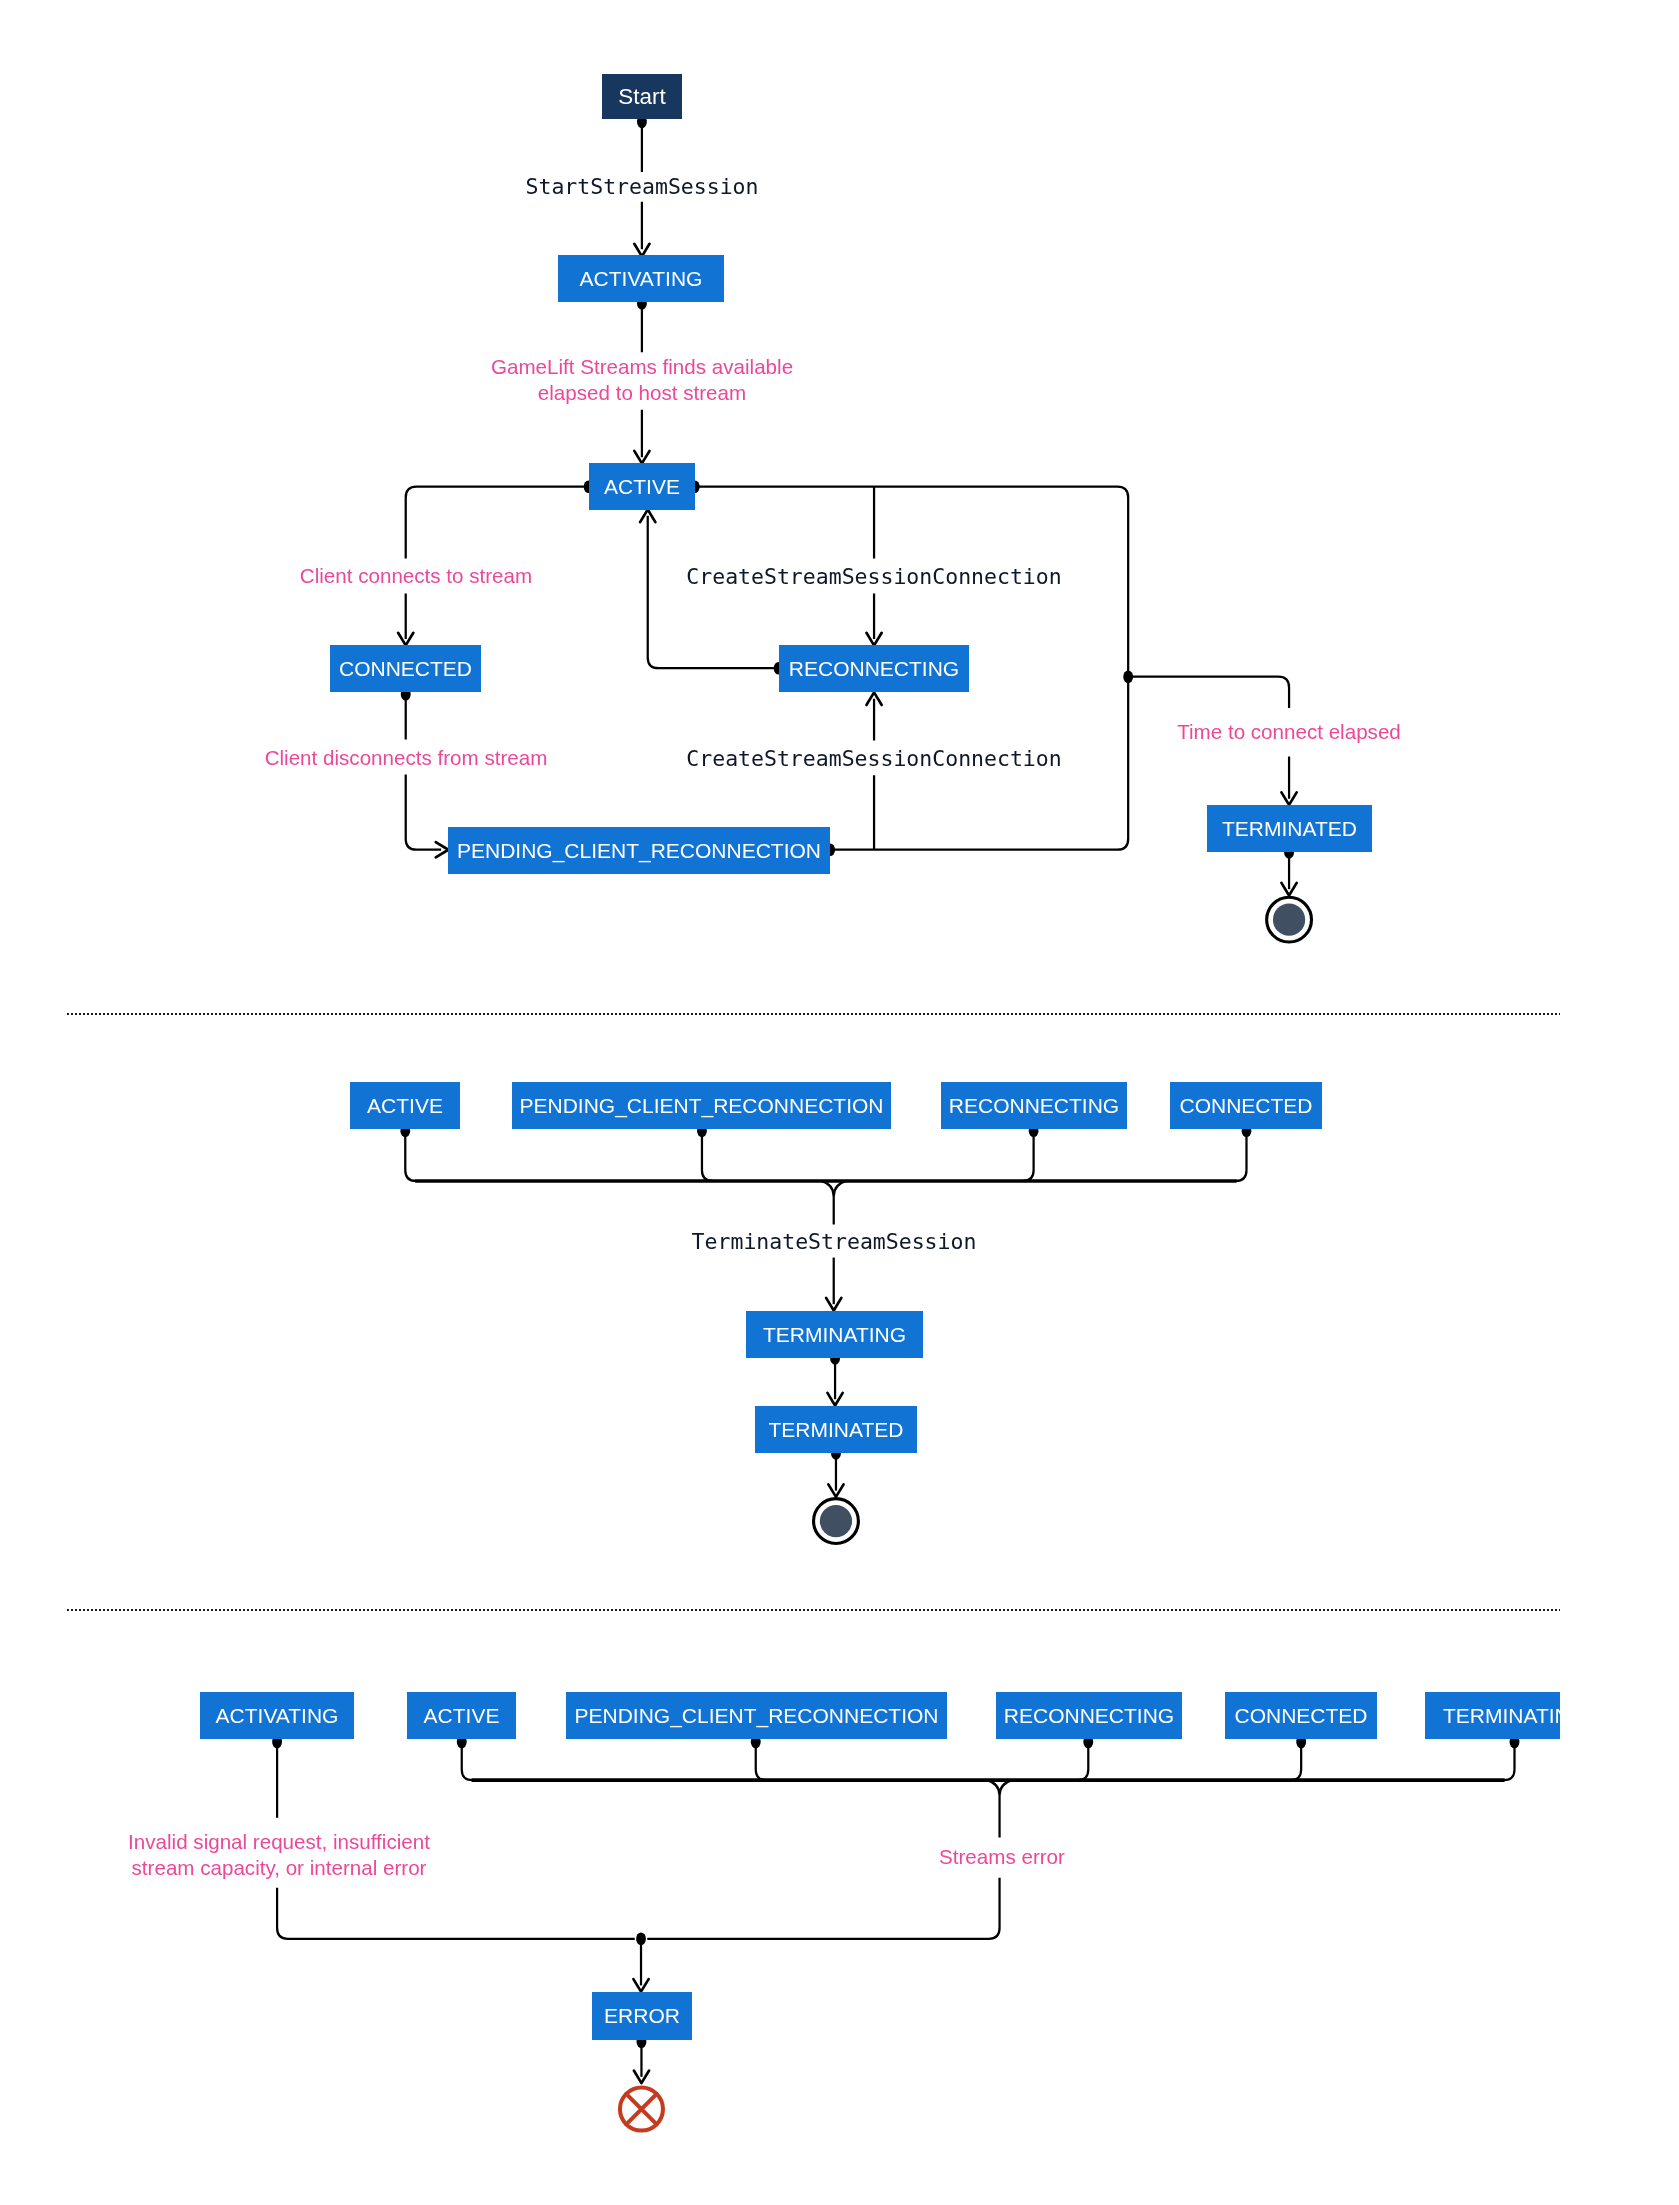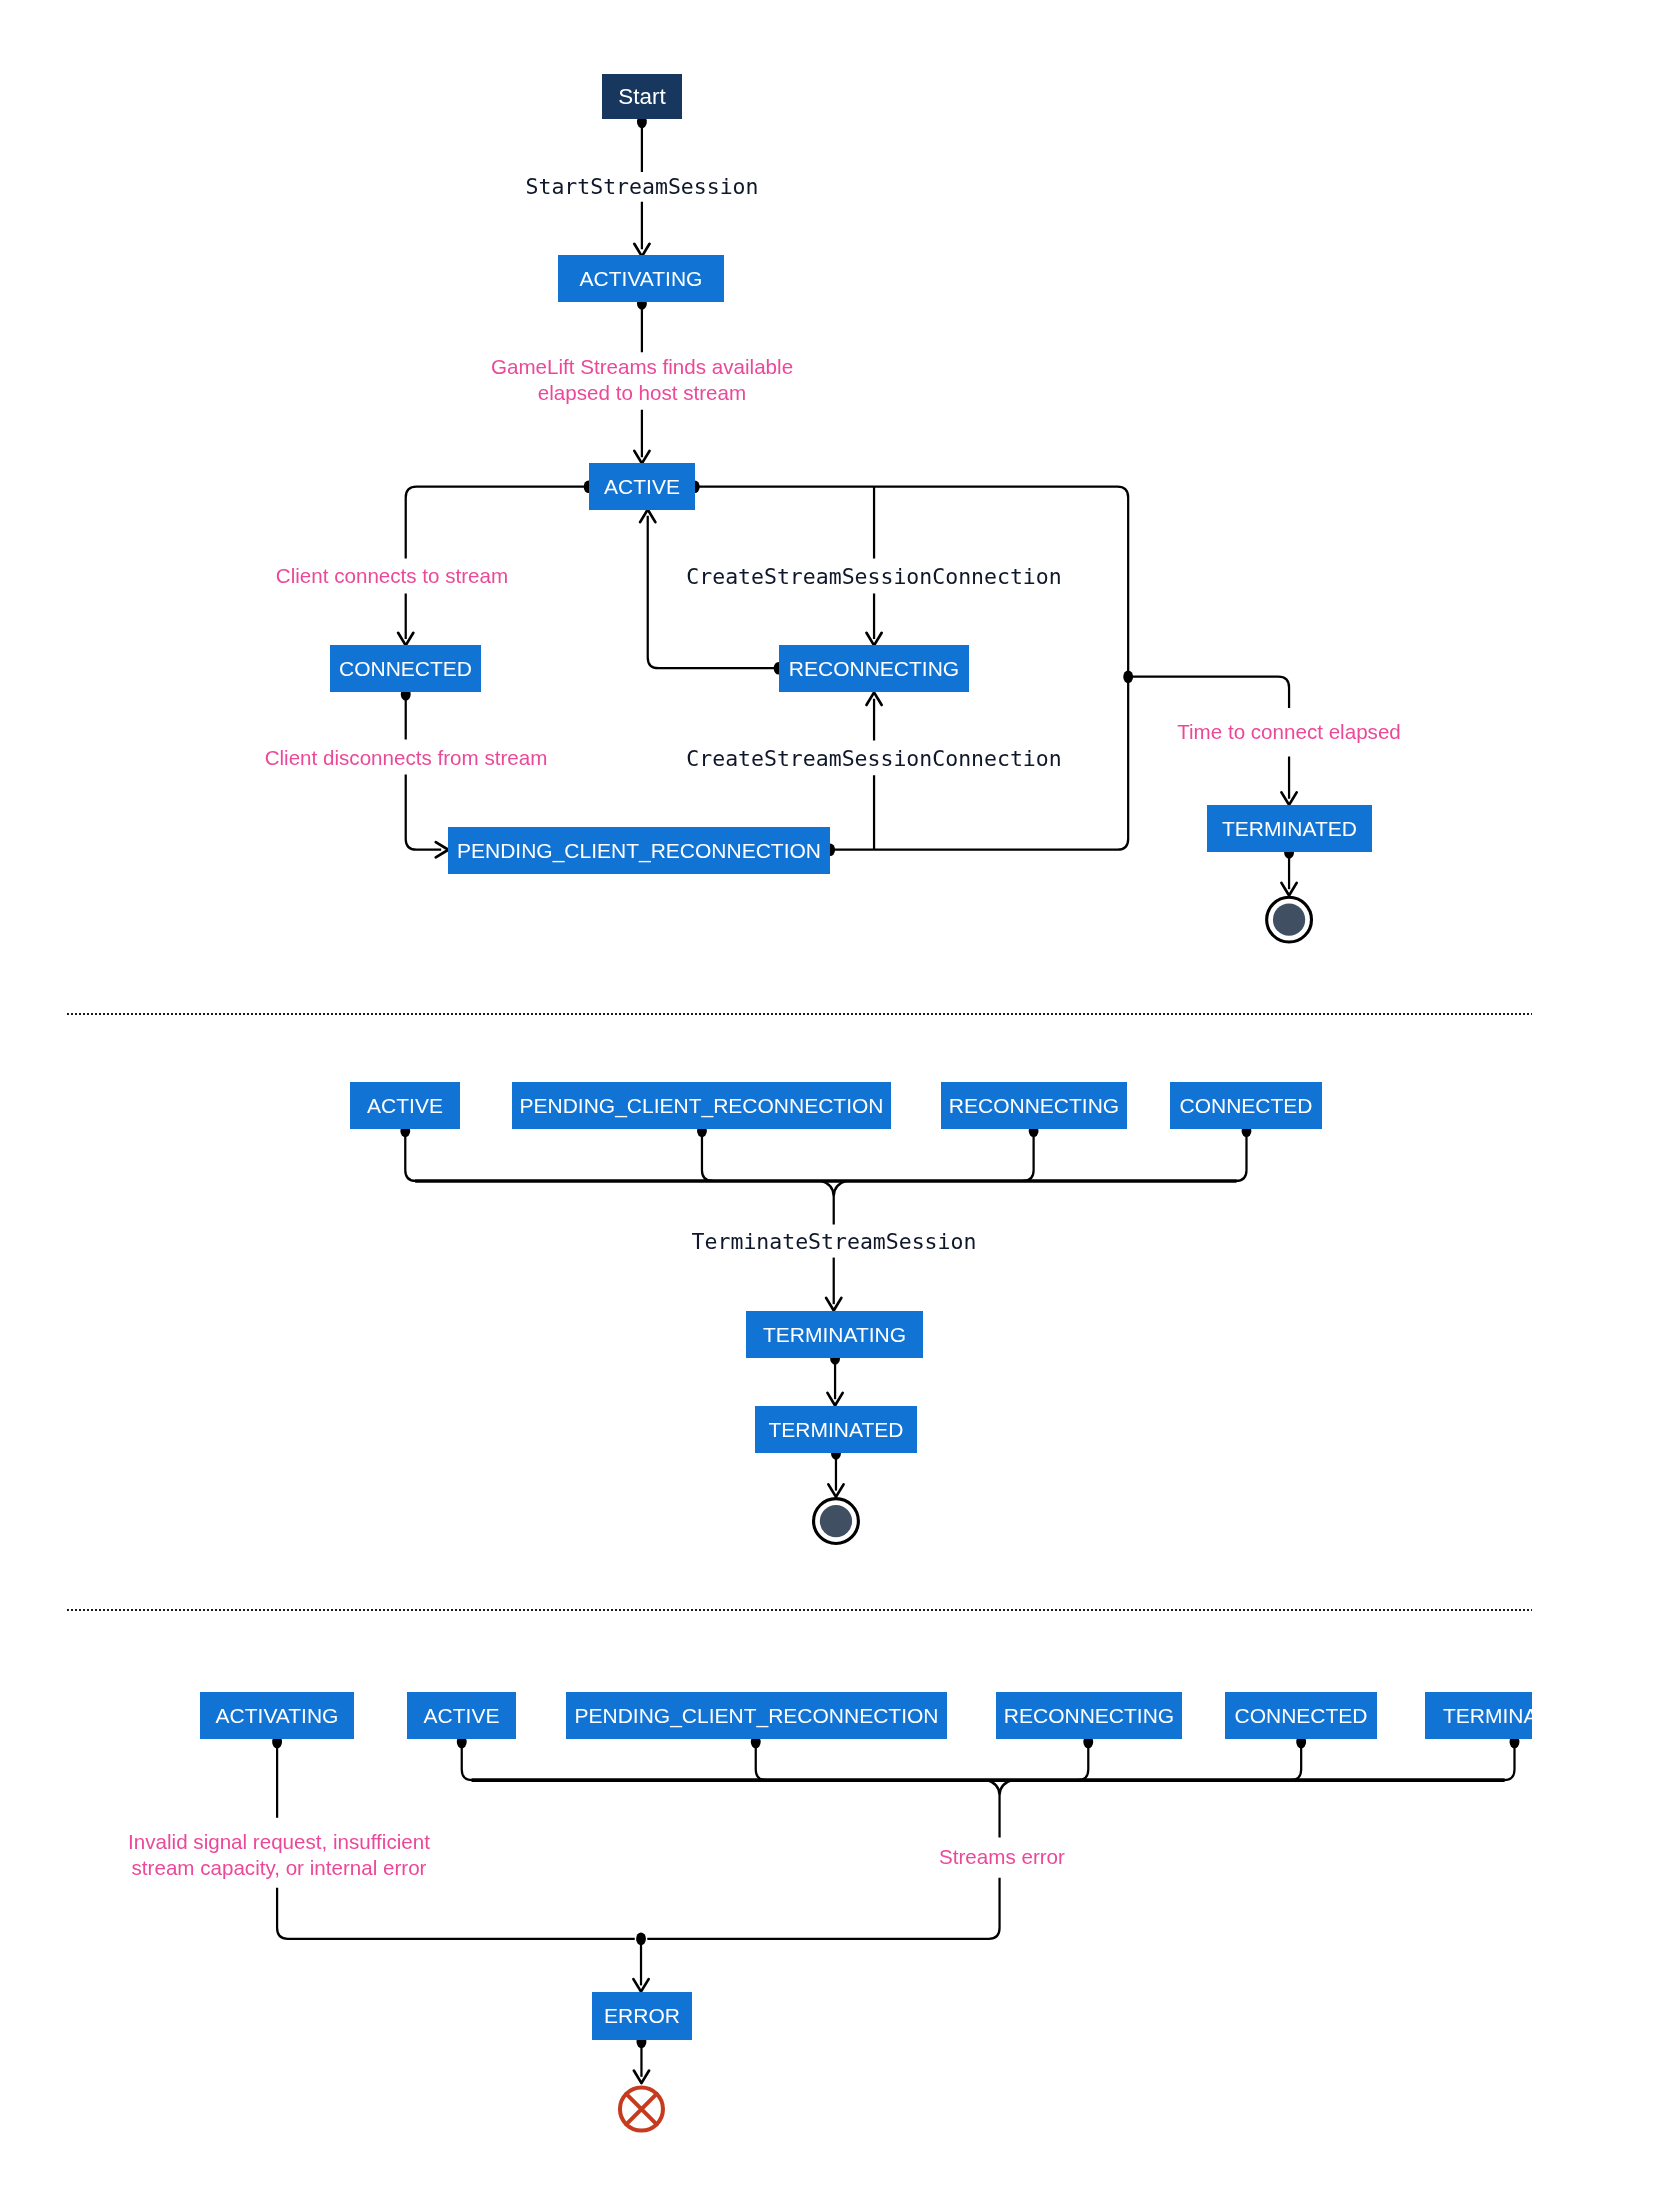--- a/index.html
+++ b/index.html
@@ -1,17 +1,17 @@
 <!DOCTYPE html>
 <html style="font-size:7.2px"><head>
 <meta charset="utf-8">
 <style>
   html,body{margin:0;padding:0;background:#ffffff;}
   #canvas{position:relative;width:1532px;height:2205px;background:#ffffff;overflow:hidden;
-          font-family:"Liberation Sans","DejaVu Sans",sans-serif;}
+          font-family:"Liberation Sans","DejaVu Sans",sans-serif;padding-left:28px;}
   #wires{position:absolute;left:0;top:0;}
   .node{position:absolute;height:47px;background:#1173d4;color:#ffffff;
         font-family:Liberation Sans, sans-serif;font-size:21px;
         display:flex;align-items:center;justify-content:center;white-space:nowrap;}
   .start-node{background:#17375e;font-family:"Liberation Sans","DejaVu Sans",sans-serif;font-size:22.4px;}
   .txt{position:absolute;transform:translate(-50%,-50%);white-space:nowrap;
        color:#ec4899;font-size:20.6px;}
   .txt-left{position:absolute;transform:translate(0,-50%);white-space:nowrap;
        color:#0d0f12;font-size:20.6px;}
   .api{position:absolute;transform:translate(-50%,-50%);white-space:nowrap;
@@ -115,21 +115,21 @@
       <path d="M1397 4672 L1465 4740 M1465 4672 L1397 4740"></path>
     </g>
   </svg>
 
   <div class="node start-node" style="left:602px;top:74px;width:80px;height:45px">Start</div>
   <div class="api" style="left:642px;top:186px">StartStreamSession</div>
   <div class="node" style="left:558px;top:255px;width:166px">ACTIVATING</div>
   <div class="txt" style="left:642px;top:367px">GameLift Streams finds available</div>
   <div class="txt" style="left:642px;top:393px">elapsed to host stream</div>
   <div class="node" style="left:589px;top:463px;width:106px">ACTIVE</div>
-  <div class="txt" style="left:392px;top:576px">Client connects to stream</div>
+  <div class="txt" style="left:416px;top:576px">Client connects to stream</div>
   <div class="api" style="left:874px;top:576px">CreateStreamSessionConnection</div>
   <div class="node" style="left:330px;top:645px;width:151px">CONNECTED</div>
   <div class="node" style="left:779px;top:645px;width:190px">RECONNECTING</div>
   <div class="txt" style="left:406px;top:758px">Client disconnects from stream</div>
   <div class="api" style="left:874px;top:758px">CreateStreamSessionConnection</div>
   <div class="txt" style="left:1289px;top:732px">Time to connect elapsed</div>
   <div class="node" style="left:448px;top:827px;width:382px">PENDING_CLIENT_RECONNECTION</div>
   <div class="node" style="left:1207px;top:805px;width:165px">TERMINATED</div>
 
   <div class="sep" style="top:1013px"></div>

